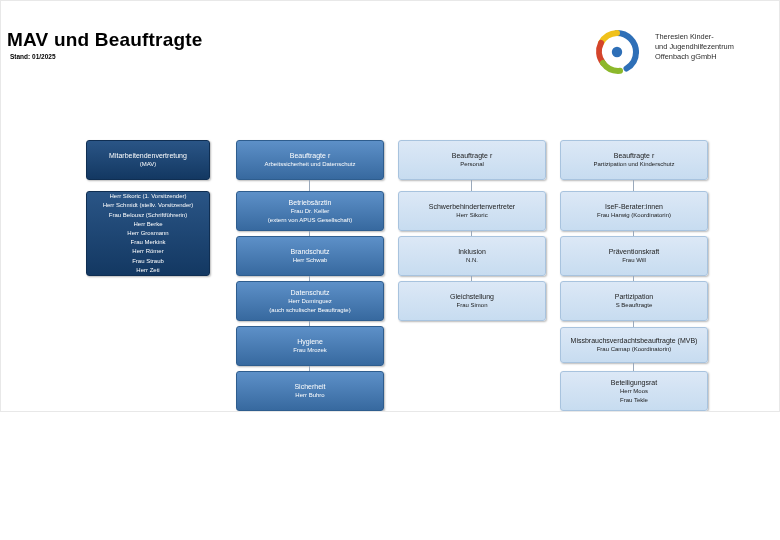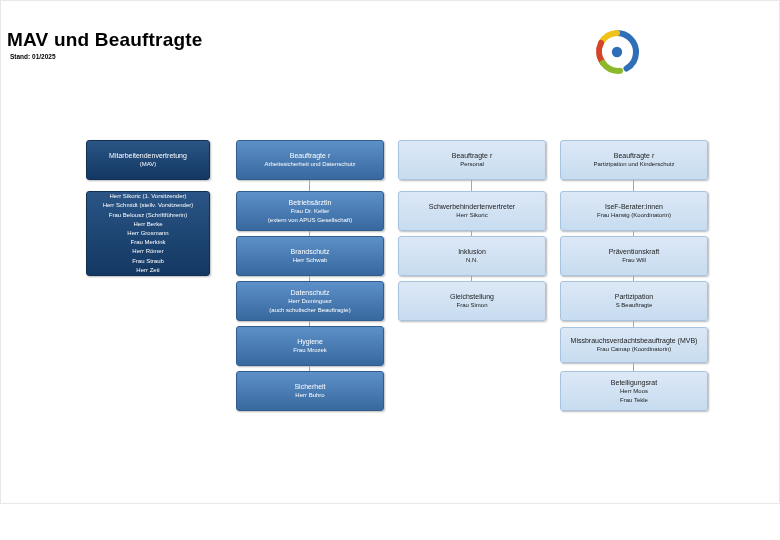--- a/index.html
+++ b/index.html
@@ -6,21 +6,21 @@
     margin: 0;
     padding: 0;
     background: #ffffff;
   }
   body {
     font-family: "Liberation Sans", sans-serif;
   }
   #slide {
     position: relative;
     width: 780px;
-    height: 504px;
+    height: 412px;
     background: #ffffff;
     overflow: hidden;
     border: 1px solid #e8e8e8;
     box-sizing: border-box;
   }
 
   
   #title {
     position: absolute;
     left: 6px;
@@ -133,20 +133,25 @@
     <div id="logo-mark">
       <svg width="48" height="46" viewBox="0 0 48 46" xmlns="http://www.w3.org/2000/svg">
         <path d="M24 4 A19 19 0 0 1 43 23" fill="none" stroke="#2e6fb7" stroke-width="6" stroke-linecap="round"></path>
         <path d="M43 23 A19 19 0 0 1 33.5 39.5" fill="none" stroke="#2e6fb7" stroke-width="6" stroke-linecap="round"></path>
         <path d="M24 4 A19 19 0 0 0 8 14" fill="none" stroke="#f0c11a" stroke-width="6" stroke-linecap="round"></path>
         <path d="M8 14 A19 19 0 0 0 10 34" fill="none" stroke="#d4442b" stroke-width="6" stroke-linecap="round"></path>
         <path d="M10 34 A19 19 0 0 0 27 41.8" fill="none" stroke="#8cb82b" stroke-width="6" stroke-linecap="round"></path>
         <circle cx="24" cy="23" r="5.2" fill="#2e6fb7"></circle>
       </svg>
     </div>
+    <div id="logo-text">
+      <div>Theresien Kinder-</div>
+      <div>und Jugendhilfezentrum</div>
+      <div>Offenbach gGmbH</div>
+    </div>
   </div>
 
   <div class="box navy" style="left:85px; top:139px; width:124px; height:40px;">
     <span class="ln t-head">Mitarbeitendenvertretung</span>
     <span class="ln t-sub">(MAV)</span>
   </div>
 
   <div class="box navy" style="left:85px; top:190px; width:124px; height:85px;">
     <span class="ln t-list">Herr Sikoric (1. Vorsitzender)</span>
     <span class="ln t-list">Herr Schmidt (stellv. Vorsitzender)</span>

